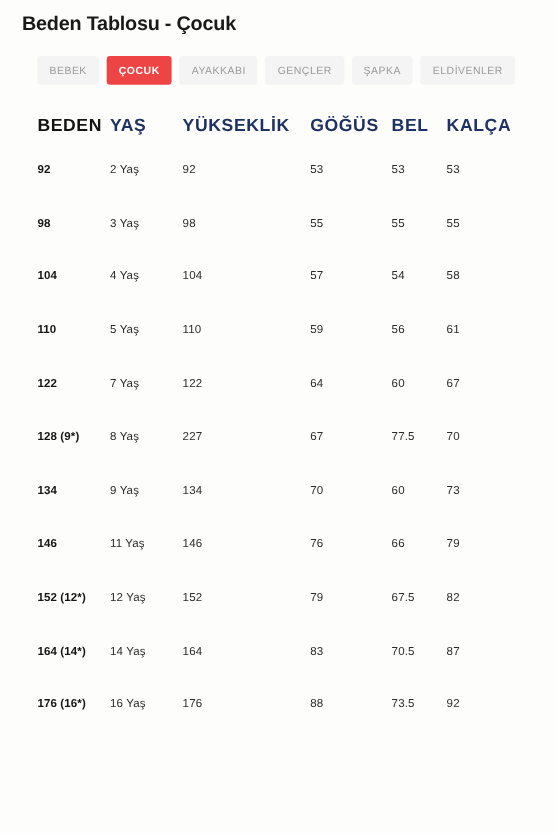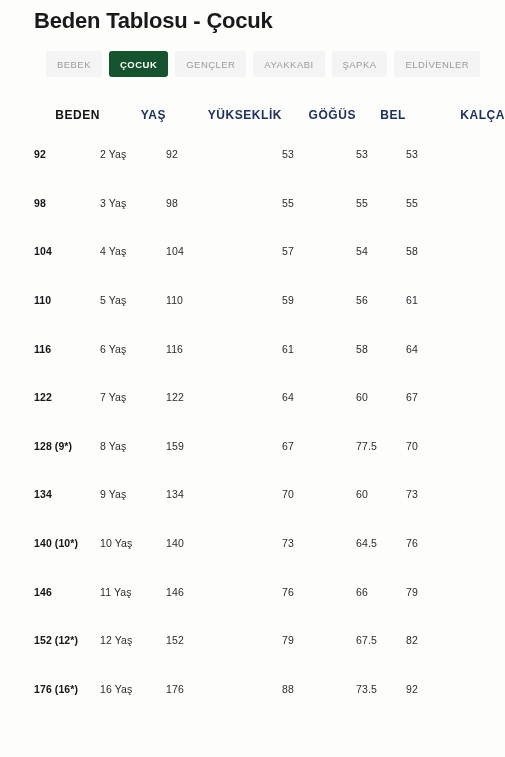--- a/index.html
+++ b/index.html
@@ -20,33 +20,33 @@
     position: relative;
     width: 505px;
     height: 757px;
     box-sizing: border-box;
     background: #fdfdfc;
   }
 
   
   .page-title {
     margin: 0;
-    padding: 8px 0 0 34px;
-    font-size: 22px;
+    padding: 8px 0 0 20px;
+    font-size: 18px;
     font-weight: 700;
     letter-spacing: -0.2px;
     color: #191919;
     line-height: 26px;
   }
 
   
   .tabs {
     display: flex;
     align-items: center;
-    padding: 17px 0 0 46px;
+    padding: 17px 0 0 34px;
     gap: 7px;
   }
   .tab {
     display: inline-flex;
     align-items: center;
     justify-content: center;
     height: 26px;
     padding: 0 11px;
     border: 0;
     border-radius: 3px;
@@ -54,46 +54,46 @@
     color: #9a9a9a;
     font-family: "Liberation Sans", sans-serif;
     font-size: 9.5px;
     font-weight: 400;
     letter-spacing: 0.45px;
     white-space: nowrap;
     cursor: pointer;
     user-select: none;
   }
   .tab.is-active {
-    background: #14532d;
+    background: #ef4444;
     color: #ffffff;
     font-weight: 600;
     letter-spacing: 0.5px;
   }
 
   
   .size-table {
     width: 100%;
     border-collapse: collapse;
     table-layout: fixed;
     margin-top: 22px;
   }
   .size-table col.c-beden      { width: 100px; }
   .size-table col.c-yas        { width: 66px;  }
   .size-table col.c-yukseklik  { width: 116px; }
   .size-table col.c-gogus      { width: 74px;  }
   .size-table col.c-bel        { width: 50px;  }
   .size-table col.c-kalca      { width: 99px;  }
 
   .size-table thead th {
-    text-align: right;
+    text-align: left;
     padding: 0 0 0 0;
     height: 31px;
     vertical-align: middle;
-    font-size: 12px;
+    font-size: 16px;
     font-weight: 700;
     letter-spacing: 0.55px;
     color: #1e3163;
     white-space: nowrap;
   }
   .size-table thead th.col-beden {
     color: #141414;
     padding-left: 34px;
   }
 
@@ -129,22 +129,22 @@
 </head>
 <body>
 
 <div class="page">
 
   <h1 class="page-title">Beden Tablosu - Çocuk</h1>
 
   <nav class="tabs">
       <button class="tab">BEBEK</button>
       <button class="tab is-active">ÇOCUK</button>
+      <button class="tab">AYAKKABI</button>
       <button class="tab">GENÇLER</button>
-      <button class="tab">AYAKKABI</button>
       <button class="tab">ŞAPKA</button>
       <button class="tab">ELDİVENLER</button>
     </nav>
 
   <table class="size-table">
     <colgroup>
       <col class="c-beden">
       <col class="c-yas">
       <col class="c-yukseklik">
       <col class="c-gogus">
@@ -188,76 +188,68 @@
         </tr>
         <tr>
           <td class="col-beden">110</td>
           <td class="col-yas">5 Yaş</td>
           <td class="col-yukseklik">110</td>
           <td class="col-gogus">59</td>
           <td class="col-bel">56</td>
           <td class="col-kalca">61</td>
         </tr>
         <tr>
-          <td class="col-beden">116</td>
-          <td class="col-yas">6 Yaş</td>
-          <td class="col-yukseklik">116</td>
-          <td class="col-gogus">61</td>
-          <td class="col-bel">58</td>
-          <td class="col-kalca">64</td>
-        </tr>
-        <tr>
           <td class="col-beden">122</td>
           <td class="col-yas">7 Yaş</td>
           <td class="col-yukseklik">122</td>
           <td class="col-gogus">64</td>
           <td class="col-bel">60</td>
           <td class="col-kalca">67</td>
         </tr>
         <tr>
           <td class="col-beden">128 (9*)</td>
           <td class="col-yas">8 Yaş</td>
-          <td class="col-yukseklik">159</td>
+          <td class="col-yukseklik">227</td>
           <td class="col-gogus">67</td>
           <td class="col-bel">77.5</td>
           <td class="col-kalca">70</td>
         </tr>
         <tr>
           <td class="col-beden">134</td>
           <td class="col-yas">9 Yaş</td>
           <td class="col-yukseklik">134</td>
           <td class="col-gogus">70</td>
           <td class="col-bel">60</td>
           <td class="col-kalca">73</td>
         </tr>
         <tr>
-          <td class="col-beden">140 (10*)</td>
-          <td class="col-yas">10 Yaş</td>
-          <td class="col-yukseklik">140</td>
-          <td class="col-gogus">73</td>
-          <td class="col-bel">64.5</td>
-          <td class="col-kalca">76</td>
-        </tr>
-        <tr>
           <td class="col-beden">146</td>
           <td class="col-yas">11 Yaş</td>
           <td class="col-yukseklik">146</td>
           <td class="col-gogus">76</td>
           <td class="col-bel">66</td>
           <td class="col-kalca">79</td>
         </tr>
         <tr>
           <td class="col-beden">152 (12*)</td>
           <td class="col-yas">12 Yaş</td>
           <td class="col-yukseklik">152</td>
           <td class="col-gogus">79</td>
           <td class="col-bel">67.5</td>
           <td class="col-kalca">82</td>
         </tr>
         <tr>
+          <td class="col-beden">164 (14*)</td>
+          <td class="col-yas">14 Yaş</td>
+          <td class="col-yukseklik">164</td>
+          <td class="col-gogus">83</td>
+          <td class="col-bel">70.5</td>
+          <td class="col-kalca">87</td>
+        </tr>
+        <tr>
           <td class="col-beden">176 (16*)</td>
           <td class="col-yas">16 Yaş</td>
           <td class="col-yukseklik">176</td>
           <td class="col-gogus">88</td>
           <td class="col-bel">73.5</td>
           <td class="col-kalca">92</td>
         </tr>
       </tbody>
   </table>
 

